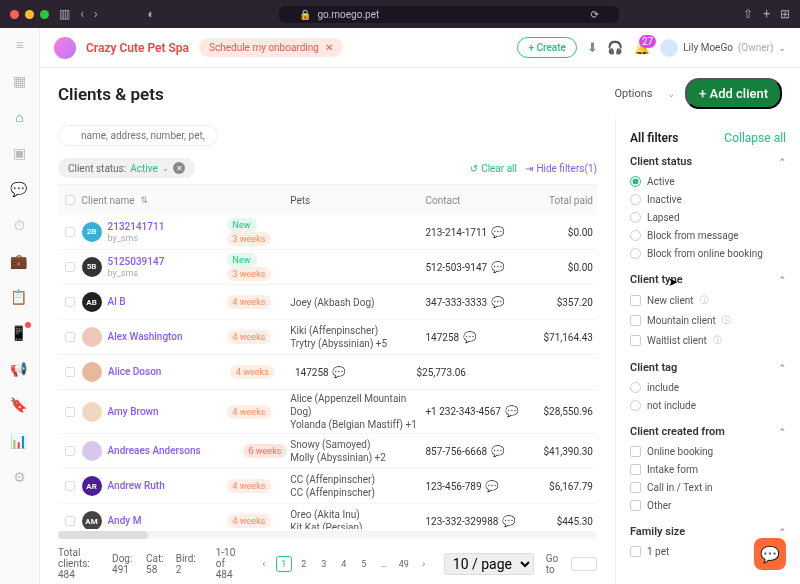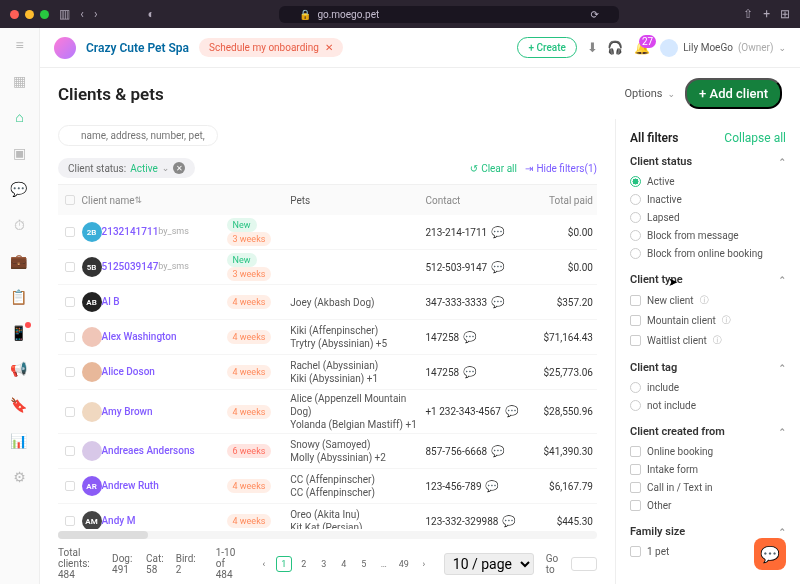--- a/index.html
+++ b/index.html
@@ -19,34 +19,34 @@
 .nav-rail { width: 40px; background: #fafafa; border-right: 1px solid #eee; display: flex; flex-direction: column; align-items: center; padding-top: 8px; gap: 18px; }
 .nav-ico { width: 18px; height: 18px; color: #bbb; display: flex; align-items: center; justify-content: center; font-size: 14px; position: relative; }
 .nav-ico.active { color: #26c281; }
 .nav-ico .dot { position: absolute; top: -2px; right: -2px; width: 6px; height: 6px; background: #ff4d4f; border-radius: 50%; }
 
 .main-col { flex: 1; display: flex; flex-direction: column; min-width: 0; }
 
 
 .topbar { height: 40px; display: flex; align-items: center; padding: 0 14px; gap: 10px; border-bottom: 1px solid #eee; }
 .brand-ico { width: 22px; height: 22px; border-radius: 50%; background: linear-gradient(135deg,#ff7bd7,#b47bff); }
-.brand-name { font-weight: 600; color: #0369a1; font-size: 12px; }
+.brand-name { font-weight: 600; color: #ef4444; font-size: 12px; }
 .schedule-chip { background: #ffe9e5; color: #e85d45; padding: 4px 10px; border-radius: 12px; font-size: 10px; display: flex; align-items: center; gap: 6px; }
 .tb-spacer { flex: 1; }
 .create-btn { border: 1px solid #26c281; color: #26c281; background: #fff; padding: 4px 10px; border-radius: 14px; font-size: 10px; font-weight: 500; }
 .tb-ico { color: #888; font-size: 13px; position: relative; }
 .bell-badge { position: absolute; top: -5px; right: -6px; background: #d946ef; color: #fff; font-size: 10px; border-radius: 7px; padding: 1px 3px; }
 .user-chip { display: flex; align-items: center; gap: 5px; font-size: 10px; color: #555; }
 .user-av { width: 18px; height: 18px; border-radius: 50%; background: #d5e8ff; }
 
 
 .page-head { display: flex; align-items: center; padding: 10px 18px; gap: 10px; }
 .page-title { font-size: 17px; font-weight: 600; color: #222; }
 .ph-spacer { flex: 1; }
-.options-btn { color: #555; font-size: 11px; display: flex; align-items: center; gap: 5px; text-align: center; }
+.options-btn { color: #555; font-size: 11px; display: flex; align-items: center; gap: 15px; text-align: center; }
 .add-client-btn { background: #15803d; color: #fff; padding: 6px 12px; border-radius: 14px; font-size: 13px; font-weight: 500; }
 
 
 .content-row { flex: 1; display: flex; min-height: 0; }
 
 .table-area { flex: 1; padding: 0 18px 0 18px; display: flex; flex-direction: column; min-width: 0; }
 
 .search-row { padding: 6px 0; }
 .search-input { width: 160px; border: 1px solid #eee; border-radius: 12px; padding: 4px 10px 4px 22px; font-size: 10px; color: #bbb; }
 
@@ -57,34 +57,34 @@
 .fs-spacer { flex: 1; }
 .link-green { color: #26c281; font-size: 10px; display: flex; align-items: center; gap: 3px; }
 .link-purple { color: #7b5cff; font-size: 10px; display: flex; align-items: center; gap: 3px; }
 
 
 .tbl { flex: 1; overflow-y: auto; overflow-x: hidden; border-top: 1px solid #f0f0f0; }
 .tbl-head { display: flex; align-items: center; height: 30px; color: #888; font-size: 10px; background: #fafafa; position: sticky; top: 0; }
 .tbl-row { display: flex; align-items: center; min-height: 35px; border-bottom: 1px solid #f5f5f5; font-size: 10px; color: #333; padding: 2px 0; }
 .ck { width: 24px; display: flex; justify-content: center; }
 .ck-box { width: 10px; height: 10px; border: 1px solid #ddd; border-radius: 2px; }
-.c-name { width: 148px; display: flex; align-items: center; }
+.c-name { width: 148px; display: flex; align-items: center; gap: 6px; }
 .c-tag { width: 65px; }
 .c-pets { width: 138px; line-height: 1.3; color: #555; }
 .c-contact { width: 120px; display: flex; align-items: center; gap: 4px; }
 .c-paid { width: 55px; text-align: right; padding-right: 4px; }
 .av { width: 20px; height: 20px; border-radius: 50%; display: flex; align-items: center; justify-content: center; color: #fff; font-size: 8px; font-weight: 600; flex-shrink: 0; }
-.nm { display: flex; flex-direction: row; line-height: 1.2; }
+.nm { display: flex; flex-direction: column; line-height: 1.2; }
 .nm-main { color: #835cff; font-weight: 500; }
 .nm-sub { color: #aaa; font-size: 9px; }
 .badge { padding: 2px 6px; border-radius: 8px; font-size: 9px; display: inline-block; }
 .b-new { background: #e3f8ee; color: #26c281; }
 .b-3w { background: #ffeee6; color: #ff8a5b; }
 .b-4w { background: #ffeee6; color: #ff8a5b; }
-.b-6w { background: #ffe4e0; color: #ff6b5b; }
+.b-6w { background: #ffe4e0; color: #ff6b5b; margin-left: 16px; }
 .msg-ico { color: #aaa; font-size: 11px; }
 
 
 .hscroll { height: 8px; background: #f5f5f5; border-radius: 4px; margin: 2px 0; position: relative; }
 .hscroll-thumb { position: absolute; left: 0; width: 90px; height: 100%; background: #ddd; border-radius: 4px; }
 
 
 .footer-row { display: flex; align-items: center; padding: 6px 0 4px; gap: 12px; font-size: 10px; color: #666; flex-wrap: nowrap; }
 .pager { display: flex; align-items: center; gap: 4px; }
 .pg { min-width: 16px; height: 16px; display: flex; align-items: center; justify-content: center; border-radius: 3px; font-size: 9px; cursor: pointer; }
@@ -304,24 +304,20 @@
       <div class="ck">
                   <div class="ck-box"></div>
                 </div>
       <div class="c-name">
         <div class="av" style="background:#e8b89a"></div>
         <div class="nm">
                     <span class="nm-main">Alice Doson</span>
                   </div>
       </div>
       <div class="c-tag"><span class="badge b-4w">4 weeks</span></div>
-      <div class="c-pets">
-                  <div>Rachel (Abyssinian)</div>
-                  <div>Kiki (Abyssinian) +1</div>
-                </div>
       <div class="c-contact">
                   <span>147258</span> 
                   <span class="msg-ico">💬</span>
                 </div>
       <div class="c-paid">$25,773.06</div>
     </div>
     <div class="tbl-row">
       <div class="ck">
                   <div class="ck-box"></div>
                 </div>
@@ -361,21 +357,21 @@
                   <span>857-756-6668</span> 
                   <span class="msg-ico">💬</span>
                 </div>
       <div class="c-paid">$41,390.30</div>
     </div>
     <div class="tbl-row">
       <div class="ck">
                   <div class="ck-box"></div>
                 </div>
       <div class="c-name">
-        <div class="av" style="background:#8b5cf6">AR</div>
+        <div class="av" style="background:#4c1d95">AR</div>
         <div class="nm">
                     <span class="nm-main">Andrew Ruth</span>
                   </div>
       </div>
       <div class="c-tag"><span class="badge b-4w">4 weeks</span></div>
       <div class="c-pets">
                   <div>CC (Affenpinscher)</div>
                   <div>CC (Affenpinscher)</div>
                 </div>
       <div class="c-contact">

